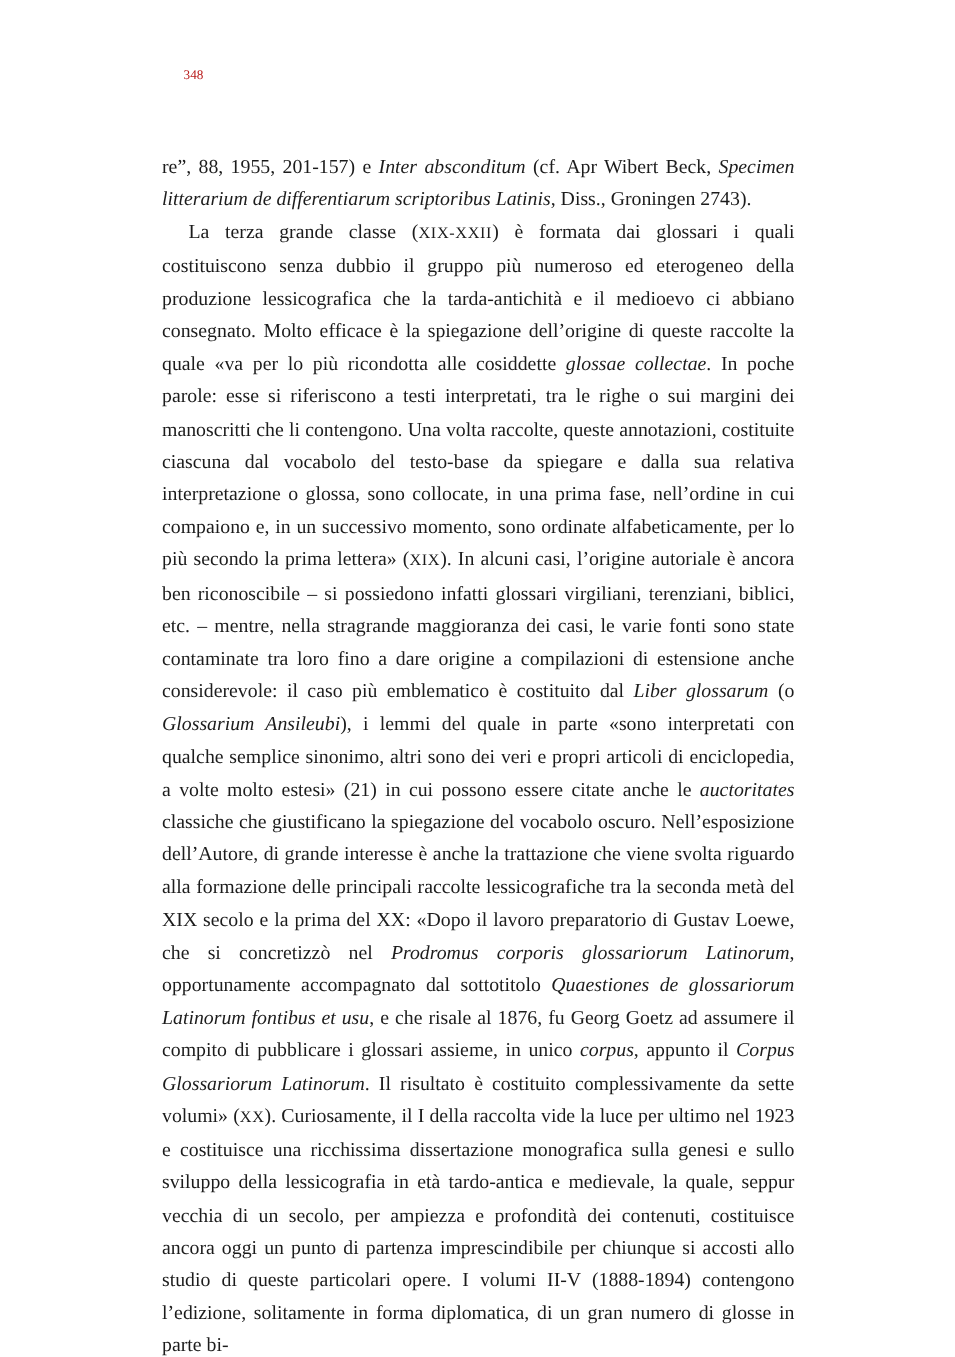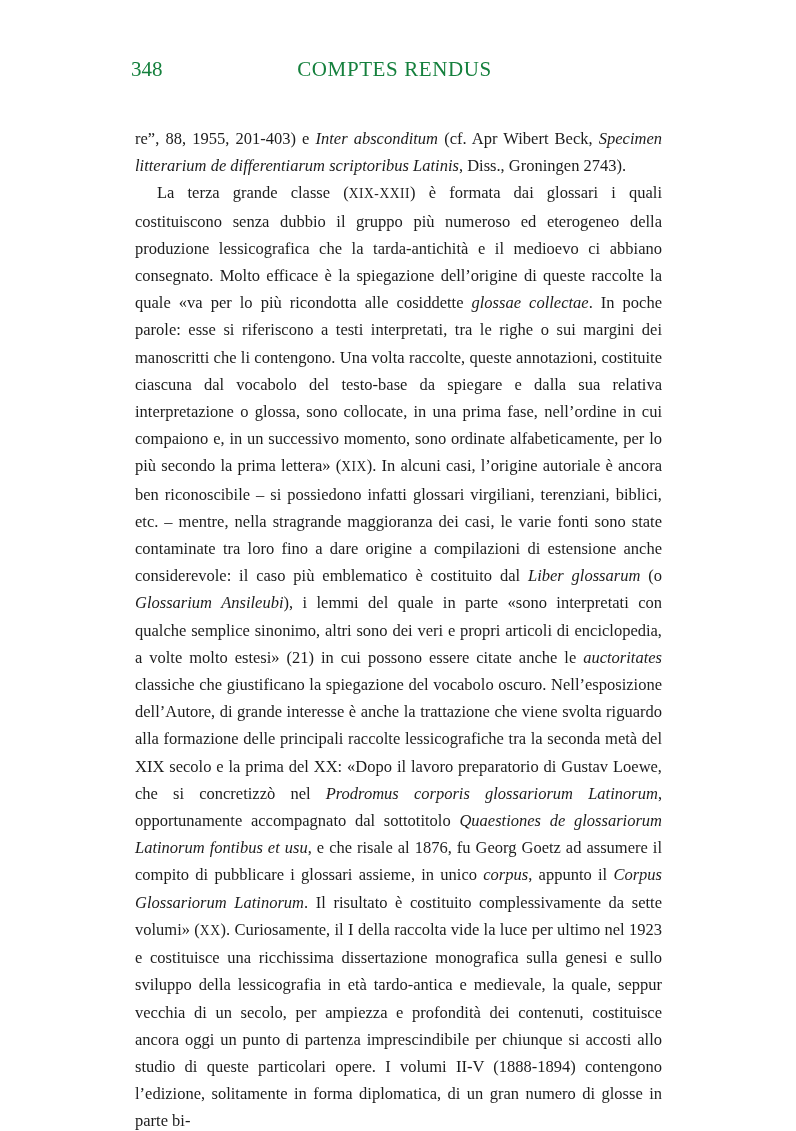--- a/index.html
+++ b/index.html
@@ -12,25 +12,25 @@
     width: 796px;
     height: 1131px;
     background: #ffffff;
     color: #1c1c1c;
     font-family: "Liberation Serif", serif;
     overflow: hidden;
   }
   .running-head {
     position: absolute;
     top: 57px;
-    left: 131px;
+    left: 153px;
     width: 527px;
     height: 20px;
-    font-size: 21px;
-    color: #15803d;
+    font-size: 11px;
+    color: #b91c1c;
   }
   .page-number {
     position: absolute;
     left: 0;
     top: 0;
   }
   .running-title {
     display: block;
     text-align: center;
     letter-spacing: 0.6px;
@@ -53,20 +53,19 @@
   }
   .it { font-style: italic; }
   .sc { font-size: 0.82em; letter-spacing: 0.04em; }
 </style>
 </head>
 <body>
 
 <div class="page">
   <header class="running-head">
     <span class="page-number">348</span>
-    <span class="running-title">COMPTES RENDUS</span>
   </header>
 
   <main class="text-block" id="paragraphs">
-      <p class="para"><span>re”, 88, 1955, 201-403) e </span><span class="it">Inter absconditum</span><span> (cf. Apr Wibert Beck, </span><span class="it">Specimen litterarium de differentiarum scriptoribus Latinis</span><span>, Diss., Groningen 2743).</span></p>
+      <p class="para"><span>re”, 88, 1955, 201-157) e </span><span class="it">Inter absconditum</span><span> (cf. Apr Wibert Beck, </span><span class="it">Specimen litterarium de differentiarum scriptoribus Latinis</span><span>, Diss., Groningen 2743).</span></p>
       <p class="para indent"><span>La terza grande classe (</span><span class="sc">XIX-XXII</span><span>) è formata dai glossari i quali costituiscono senza dubbio il gruppo più numeroso ed eterogeneo della produzione lessicografica che la tarda-antichità e il medioevo ci abbiano consegnato. Molto efficace è la spiegazione dell’origine di queste raccolte la quale «va per lo più ricondotta alle cosiddette </span><span class="it">glossae collectae</span><span>. In poche parole: esse si riferiscono a testi interpretati, tra le righe o sui margini dei manoscritti che li contengono. Una volta raccolte, queste annotazioni, costituite ciascuna dal vocabolo del testo-base da spiegare e dalla sua relativa interpretazione o glossa, sono collocate, in una prima fase, nell’ordine in cui compaiono e, in un successivo momento, sono ordinate alfabeticamente, per lo più secondo la prima lettera» (</span><span class="sc">XIX</span><span>). In alcuni casi, l’origine autoriale è ancora ben riconoscibile – si possiedono infatti glossari virgiliani, terenziani, biblici, etc. – mentre, nella stragrande maggioranza dei casi, le varie fonti sono state contaminate tra loro fino a dare origine a compilazioni di estensione anche considerevole: il caso più emblematico è costituito dal </span><span class="it">Liber glossarum</span><span> (o </span><span class="it">Glossarium Ansileubi</span><span>), i lemmi del quale in parte «sono interpretati con qualche semplice sinonimo, altri sono dei veri e propri articoli di enciclopedia, a volte molto estesi» (21) in cui possono essere citate anche le </span><span class="it">auctoritates</span><span> classiche che giustificano la spiegazione del vocabolo oscuro. Nell’esposizione dell’Autore, di grande interesse è anche la trattazione che viene svolta riguardo alla formazione delle principali raccolte lessicografiche tra la seconda metà del XIX secolo e la prima del XX: «Dopo il lavoro preparatorio di Gustav Loewe, che si concretizzò nel </span><span class="it">Prodromus corporis glossariorum Latinorum</span><span>, opportunamente accompagnato dal sottotitolo </span><span class="it">Quaestiones de glossariorum Latinorum fontibus et usu</span><span>, e che risale al 1876, fu Georg Goetz ad assumere il compito di pubblicare i glossari assieme, in unico </span><span class="it">corpus</span><span>, appunto il </span><span class="it">Corpus Glossariorum Latinorum</span><span>. Il risultato è costituito complessivamente da sette volumi» (</span><span class="sc">XX</span><span>). Curiosamente, il I della raccolta vide la luce per ultimo nel 1923 e costituisce una ricchissima dissertazione monografica sulla genesi e sullo sviluppo della lessicografia in età tardo-antica e medievale, la quale, seppur vecchia di un secolo, per ampiezza e profondità dei contenuti, costituisce ancora oggi un punto di partenza imprescindibile per chiunque si accosti allo studio di queste particolari opere. I volumi II-V (1888-1894) contengono l’edizione, solitamente in forma diplomatica, di un gran numero di glosse in parte bi-</span></p>
     </main>
 </div>
 
 </body></html>

